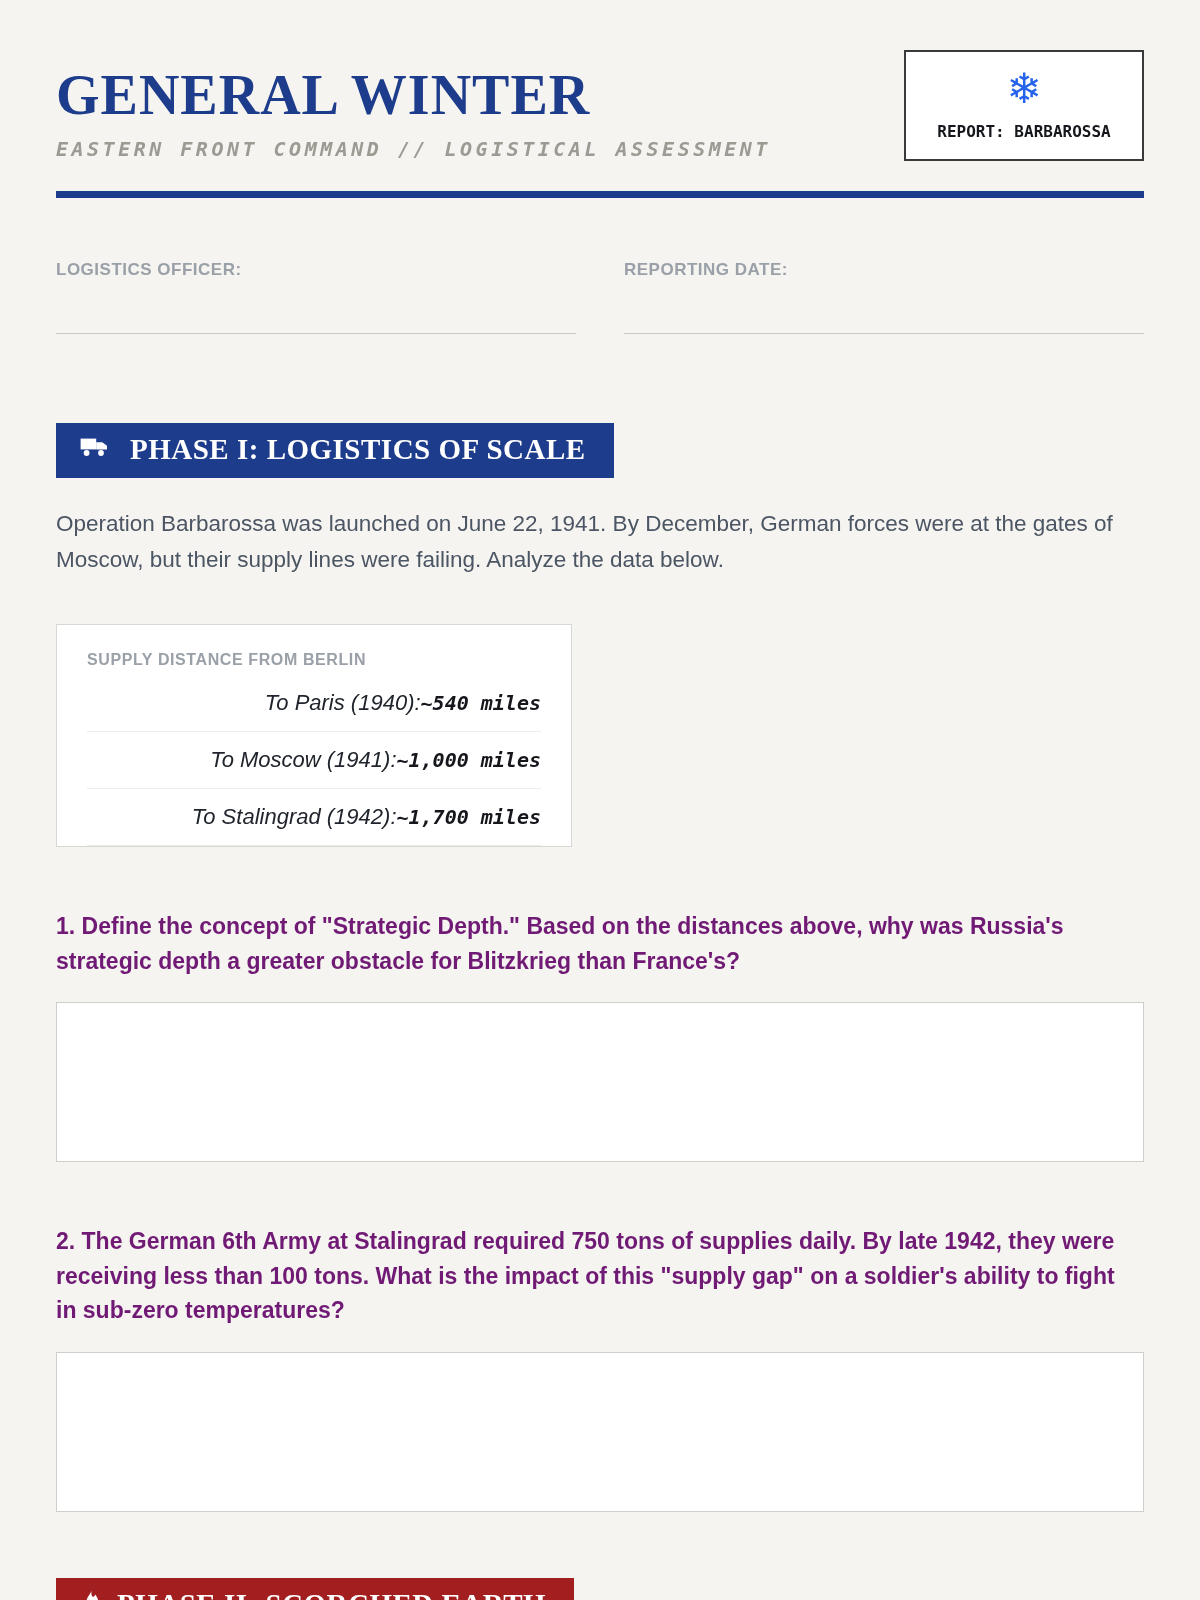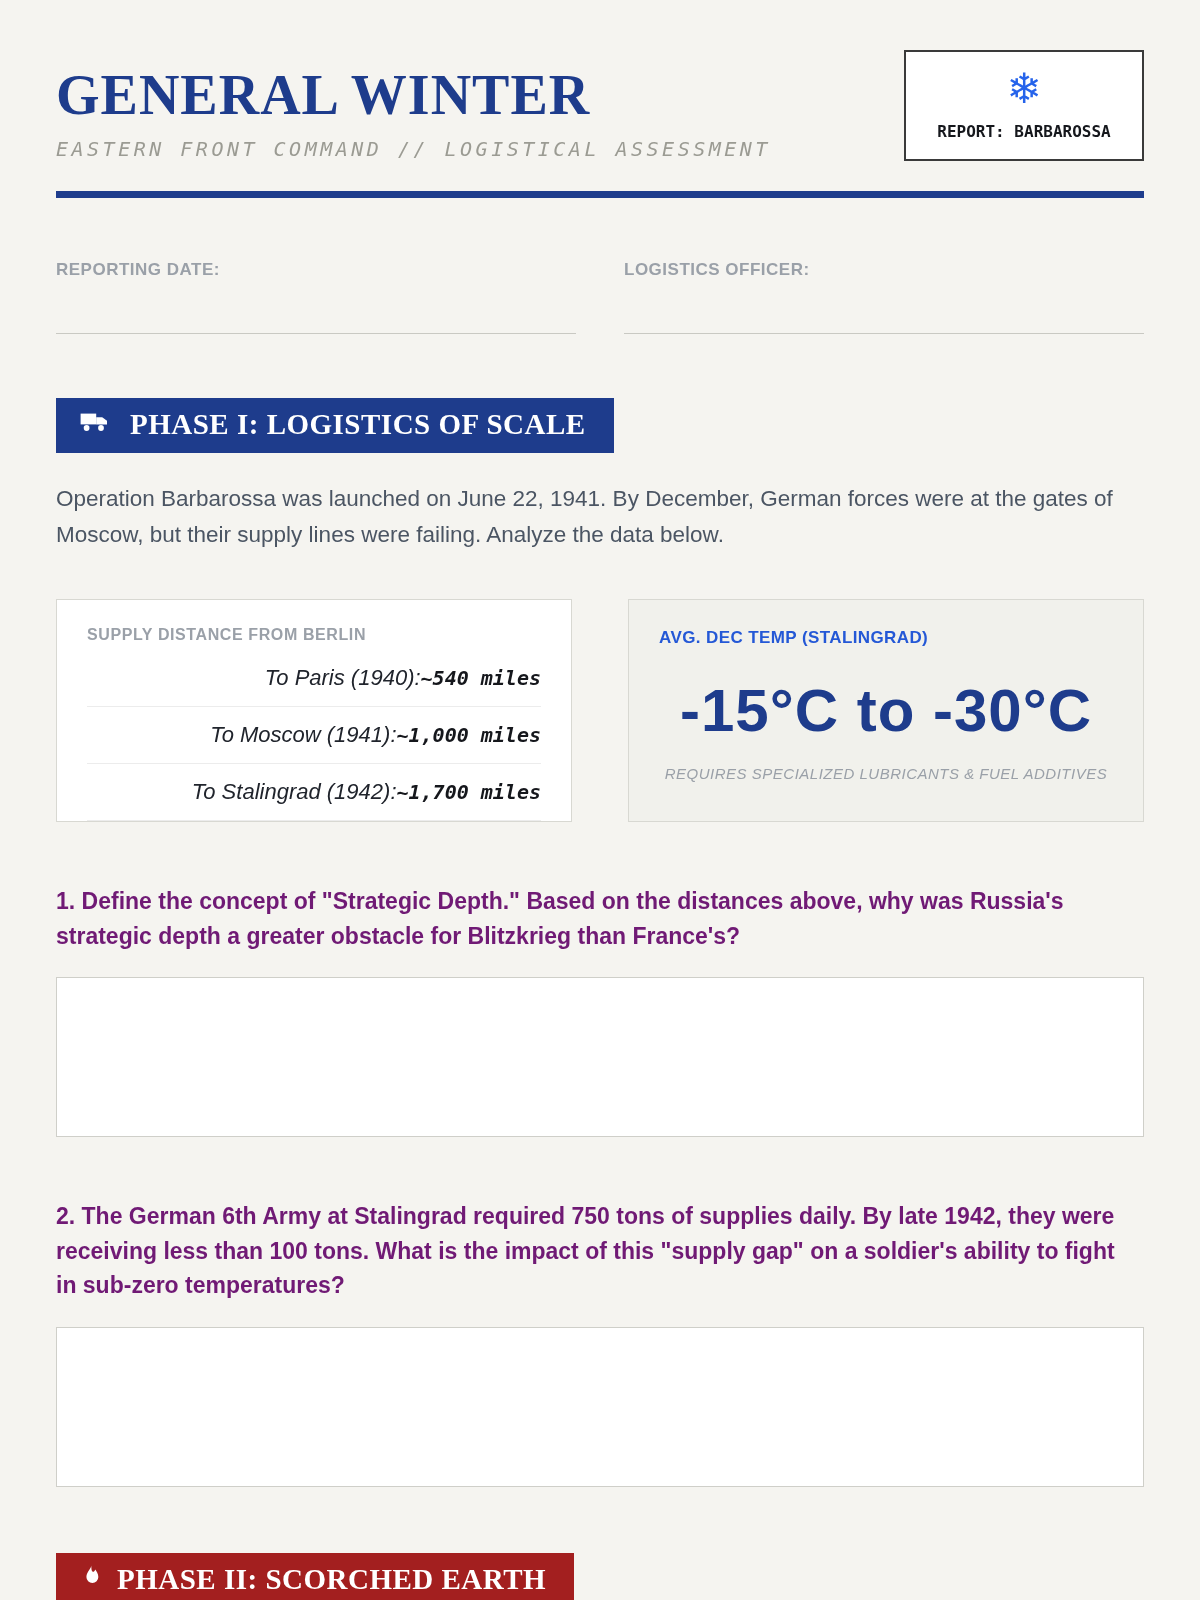--- a/index.html
+++ b/index.html
@@ -23,20 +23,21 @@
     color: #1e3c8c;
     letter-spacing: 1px;
     margin: 16px 0 12px;
   }
   .subtitle {
     font-family: "DejaVu Sans Mono", "Liberation Mono", monospace;
     font-style: italic;
     font-size: 20px;
     letter-spacing: 3.5px;
     color: #9b9b93;
+    font-weight: bold;
   }
   .report-box {
     border: 2px solid #3a3a3a;
     background: #ffffff;
     padding: 16px 24px 18px;
     text-align: center;
     min-width: 240px;
     margin-top: 6px;
   }
   .snowflake {
@@ -86,21 +87,21 @@
     display: inline-flex;
     align-items: center;
     gap: 15px;
     color: #ffffff;
     font-family: "Liberation Serif", "DejaVu Serif", serif;
     font-weight: bold;
     font-size: 29px;
     padding: 10px 28px 12px 24px;
     letter-spacing: 0.5px;
   }
-  .banner.blue { background: #1e3c8c; margin-top: 64px; gap: 20px; }
+  .banner.blue { background: #1e3c8c; margin-top: 89px; gap: 20px; }
   .banner.red  { background: #a31f1f; margin-top: 66px; }
   .banner svg { flex: 0 0 auto; }
 
   .intro {
     font-size: 22.5px;
     color: #4b5563;
     line-height: 1.6;
     margin-top: 28px;
     max-width: 1080px;
   }
@@ -203,25 +204,25 @@
     <div class="report-box">
       <div class="snowflake">❄</div>
       <div class="report-label">REPORT: BARBAROSSA</div>
     </div>
   </div>
 
   <hr class="rule">
 
   <div class="form-row">
     <div>
+      <div class="field-label">LOGISTICS OFFICER:</div>
+      <input class="field-line" type="text" style="">
+    </div>
+    <div>
       <div class="field-label">REPORTING DATE:</div>
-      <input class="field-line" type="text" style="">
-    </div>
-    <div>
-      <div class="field-label">LOGISTICS OFFICER:</div>
       <input class="field-line" type="text" style="">
     </div>
   </div>
 
   <div>
     <div class="banner blue">
       <span>
         <svg width="30" height="24" viewBox="0 0 24 20" aria-hidden="true">
           <rect x="0" y="3" width="13" height="9" fill="#ffffff"></rect>
           <path d="M13 6h5l4 3v3h-9z" fill="#ffffff"></path>
@@ -246,25 +247,20 @@
       <div class="supply-row">
         <span class="supply-label">To Moscow (1941):</span>
         <span class="supply-value">~1,000 miles</span>
       </div>
       <div class="supply-row">
         <span class="supply-label">To Stalingrad (1942):</span>
         <span class="supply-value">~1,700 miles</span>
       </div>
     </div>
 
-    <div class="temp-box">
-      <div class="temp-heading">AVG. DEC TEMP (STALINGRAD)</div>
-      <div class="temp-value">-15°C to -30°C</div>
-      <div class="temp-note">REQUIRES SPECIALIZED LUBRICANTS &amp; FUEL ADDITIVES</div>
-    </div>
 
   </div>
 
   <div class="question">1. Define the concept of "Strategic Depth." Based on the distances above, why was Russia's strategic depth a greater obstacle for Blitzkrieg than France's?</div>
   <textarea class="answer" style=""></textarea>
 
   <div class="question">2. The German 6th Army at Stalingrad required 750 tons of supplies daily. By late 1942, they were receiving less than 100 tons. What is the impact of this "supply gap" on a soldier's ability to fight in sub-zero temperatures?</div>
   <textarea class="answer" style=""></textarea>
 
   <div>

